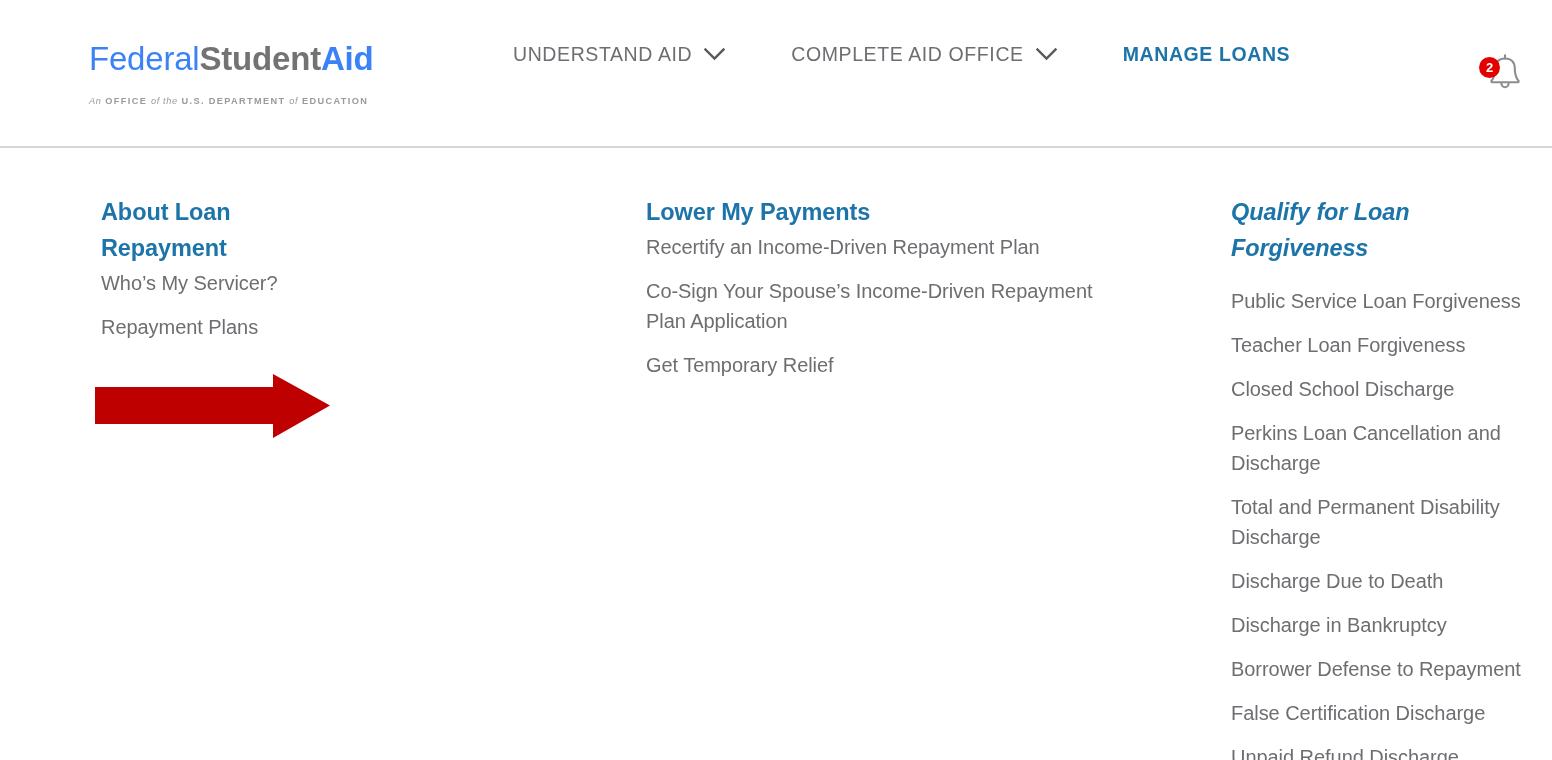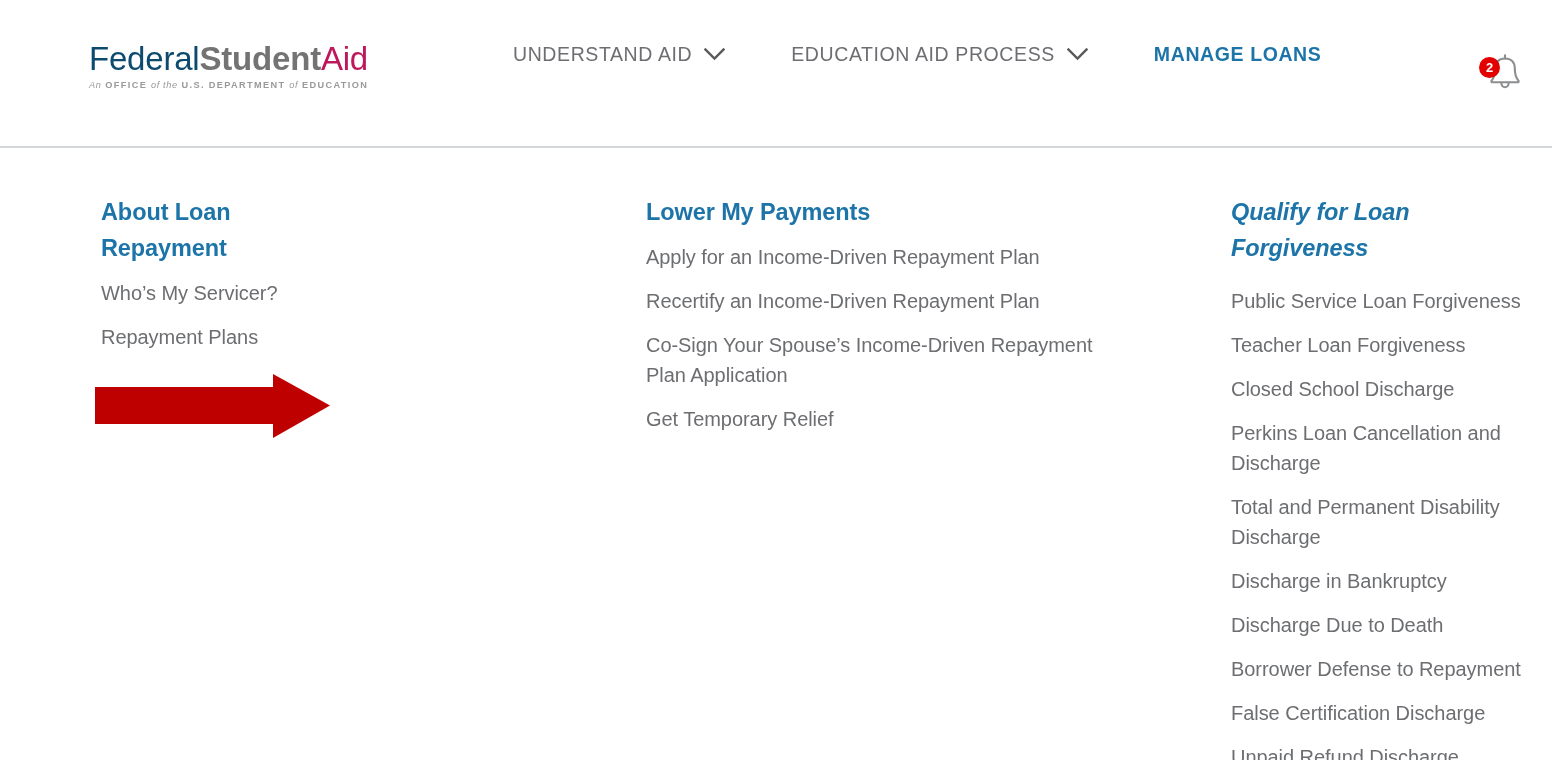--- a/index.html
+++ b/index.html
@@ -31,34 +31,34 @@
     top: 42px;
     width: 300px;
   }
   .logo-wordmark {
     font-size: 33px;
     line-height: 34px;
     letter-spacing: -0.2px;
     white-space: nowrap;
   }
   .logo-federal {
-    color: #0c4a6e;
+    color: #3b82f6;
     font-weight: 400;
   }
   .logo-student {
     color: #737373;
     font-weight: 700;
   }
   .logo-aid {
-    color: #be185d;
-    font-weight: 400;
+    color: #3b82f6;
+    font-weight: 700;
     text-align: right;
   }
   .logo-tagline {
-    margin-top: 4px;
+    margin-top: 20px;
     font-size: 9.2px;
     letter-spacing: 1.35px;
     color: #9a9a9a;
     white-space: nowrap;
     font-weight: 600;
   }
   .logo-tagline i {
     font-style: italic;
     letter-spacing: 0.6px;
     font-weight: 500;
@@ -163,21 +163,21 @@
   .mm-col-3 { left: 646px; width: 470px; }
   .mm-col-4 { left: 1231px; width: 290px; }
 
   .mm-head {
     display: block;
     color: #1c74a8;
     font-size: 23.5px;
     line-height: 36px;
     font-weight: 700;
     letter-spacing: -0.1px;
-    margin-bottom: 12px;
+    margin-bottom: 2px;
     cursor: pointer;
     text-decoration: none;
   }
   .mm-link {
     display: block;
     color: #6d6e71;
     font-size: 20px;
     line-height: 30px;
     font-weight: 400;
     letter-spacing: -0.05px;
@@ -228,21 +228,21 @@
       <span class="nav-chev">
         <svg width="21" height="13" viewBox="0 0 21 13">
             <path d="M1.5 1.5 L10.5 10.5 L19.5 1.5" fill="none" stroke="#58595b" stroke-width="2.4" stroke-linecap="square"></path>
           </svg>
       </span>
 
     </div>
 
 
     <div class="nav-item">
-      <span class="nav-label">EDUCATION AID PROCESS</span>
+      <span class="nav-label">COMPLETE AID OFFICE</span>
       <span class="nav-chev">
         <svg width="21" height="13" viewBox="0 0 21 13">
             <path d="M1.5 1.5 L10.5 10.5 L19.5 1.5" fill="none" stroke="#58595b" stroke-width="2.4" stroke-linecap="square"></path>
           </svg>
       </span>
 
     </div>
 
     <div class="nav-item active">
       <span class="nav-label">MANAGE LOANS</span>
@@ -270,35 +270,34 @@
 
     <div class="mm-col mm-col-1">
       <a class="mm-head">About Loan Repayment</a>
       <a class="mm-link">Who’s My Servicer?</a>
       <a class="mm-link">Repayment Plans</a>
     </div>
 
 
     <div class="mm-col mm-col-3">
       <a class="mm-head">Lower My Payments</a>
-      <a class="mm-link">Apply for an Income-Driven Repayment Plan</a>
       <a class="mm-link">Recertify an Income-Driven Repayment Plan</a>
       <a class="mm-link">Co-Sign Your Spouse’s Income-Driven Repayment Plan Application</a>
       <a class="mm-link">Get Temporary Relief</a>
     </div>
 
     <div class="mm-col mm-col-4">
       <a class="mm-head">Qualify for Loan Forgiveness</a>
       <a class="mm-link">Public Service Loan Forgiveness</a>
       <a class="mm-link">Teacher Loan Forgiveness</a>
       <a class="mm-link">Closed School Discharge</a>
       <a class="mm-link">Perkins Loan Cancellation and Discharge</a>
       <a class="mm-link">Total and Permanent Disability Discharge</a>
+      <a class="mm-link">Discharge Due to Death</a>
       <a class="mm-link">Discharge in Bankruptcy</a>
-      <a class="mm-link">Discharge Due to Death</a>
       <a class="mm-link">Borrower Defense to Repayment</a>
       <a class="mm-link">False Certification Discharge</a>
       <a class="mm-link">Unpaid Refund Discharge</a>
     </div>
 
   </div>
 </div>
 
 <div class="red-arrow">
   <svg width="235" height="64" viewBox="0 0 235 64">

